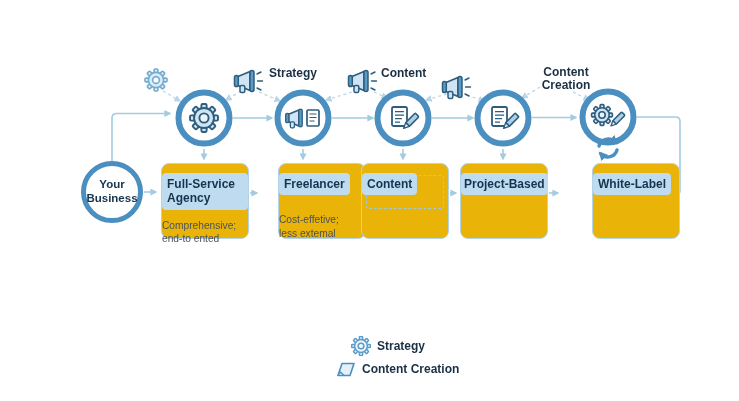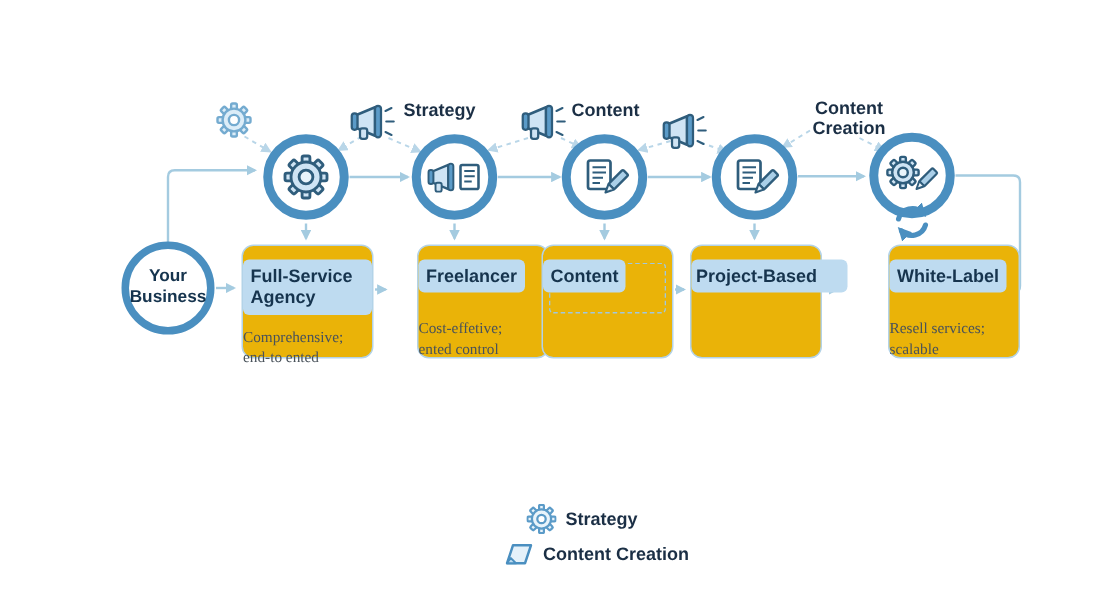--- a/index.html
+++ b/index.html
@@ -27,21 +27,21 @@
     text-align:left;
   }
   .chipwrap{margin-top:9px;position:relative;z-index:2;}
   .chip{
     display:inline-block;background:#bedbf0;border-radius:4px;
     padding:4px 5px;font-size:12px;font-weight:bold;color:#16344e;line-height:1.2;
     white-space:nowrap;
   }
   .chip.twoline{white-space:normal;max-width:76px;}
   .desc{
-    margin-top:9px;font-size:10.2px;color:#49525a;line-height:1.3;white-space:pre-line;font-family:Liberation Serif, serif;
+    margin-top:9px;font-size:10.2px;color:#49525a;line-height:1.3;white-space:pre-line;
   }
   .dash-outline{
     position:absolute;left:4px;right:4px;top:11px;height:32px;z-index:1;
     border:1px dashed #9fc8e0;border-radius:3px;
   }
   
   .lrow{position:absolute;display:flex;align-items:center;gap:6px;}
   .lrow .llabel{font-size:12px;font-weight:bold;color:#1b2f45;}
 </style>
 </head>
@@ -223,36 +223,34 @@
 
   <div class="box" style="left:161px">
     <div class="chipwrap"><span class="chip twoline">Full-Service Agency</span></div>
     <div class="desc">Comprehensive;
 end-to ented</div>
   </div>
 
   <div class="box" style="left:278px">
     <div class="chipwrap"><span class="chip">Freelancer</span></div>
     <div class="desc" style="margin-top:18px">Cost-effetive;
-ented control</div>
+less extemal</div>
   </div>
 
   <div class="box" style="left:361px">
     <div class="dash-outline"></div>
     <div class="chipwrap"><span class="chip">Content</span></div>
   </div>
 
   <div class="box" style="left:460px">
-    <div class="chipwrap"><span class="chip" style="padding-left:3px;padding-right:20px">Project-Based</span></div>
+    <div class="chipwrap"><span class="chip" style="padding-left:3px;padding-right:3px">Project-Based</span></div>
   </div>
 
   <div class="box" style="left:592px">
     <div class="chipwrap"><span class="chip">White-Label</span></div>
-    <div class="desc" style="margin-top:18px">Resell services;
-scalable</div>
   </div>
 
   <div class="lrow" style="left:351px;top:336px">
     <svg width="20" height="20" viewBox="-10 -10 20 20">
       <g fill="#e9f4fb" stroke="#5b9bc8" stroke-width="1.5" stroke-linejoin="round">
         <rect x="-1.6" y="-9.4" width="3.2" height="3.6" rx="0.8"></rect>
         <rect x="-1.6" y="5.8" width="3.2" height="3.6" rx="0.8"></rect>
         <rect x="-9.4" y="-1.6" width="3.6" height="3.2" rx="0.8"></rect>
         <rect x="5.8" y="-1.6" width="3.6" height="3.2" rx="0.8"></rect>
         <rect x="-1.6" y="-9.4" width="3.2" height="3.6" rx="0.8" transform="rotate(45)"></rect>

